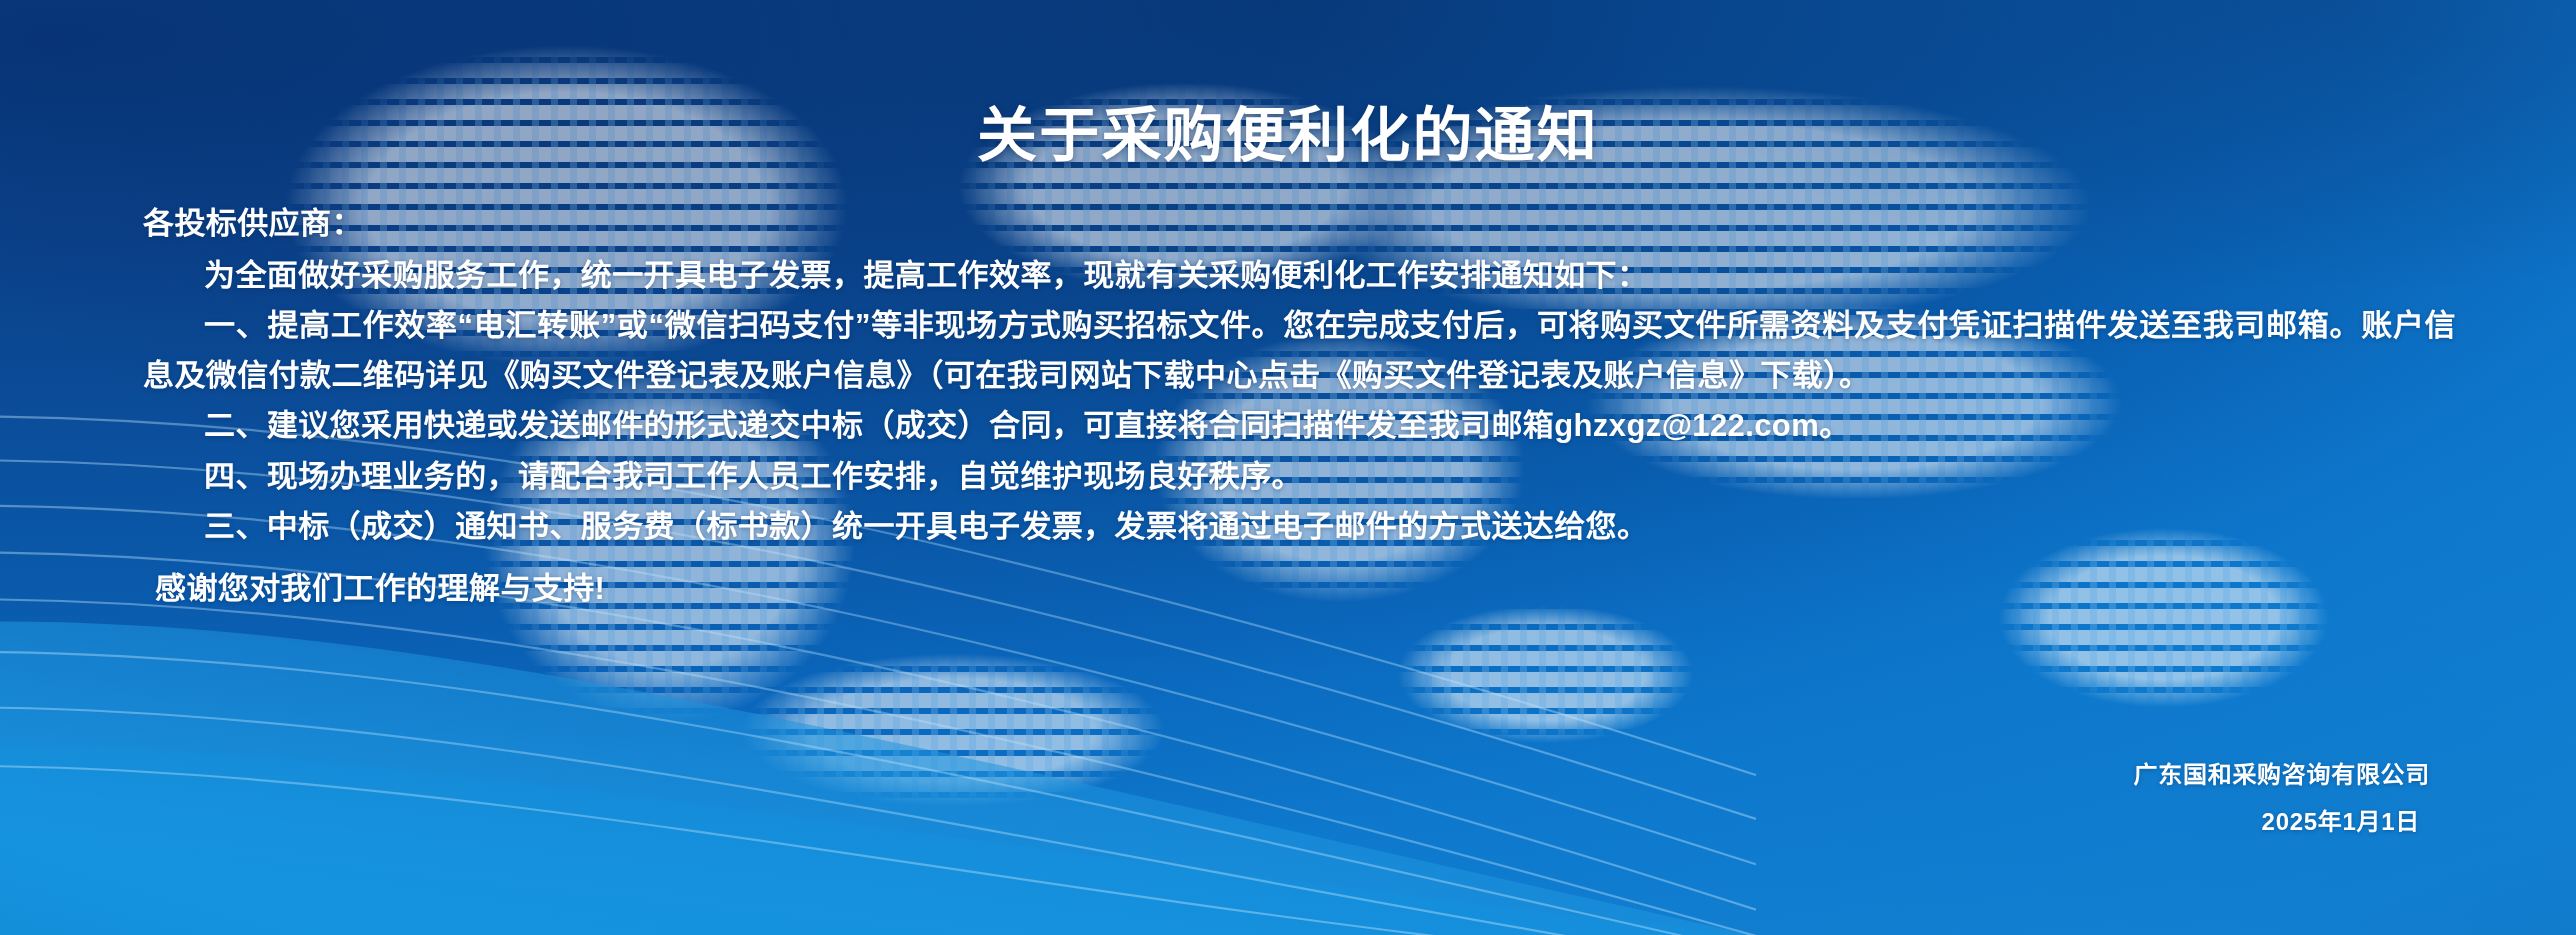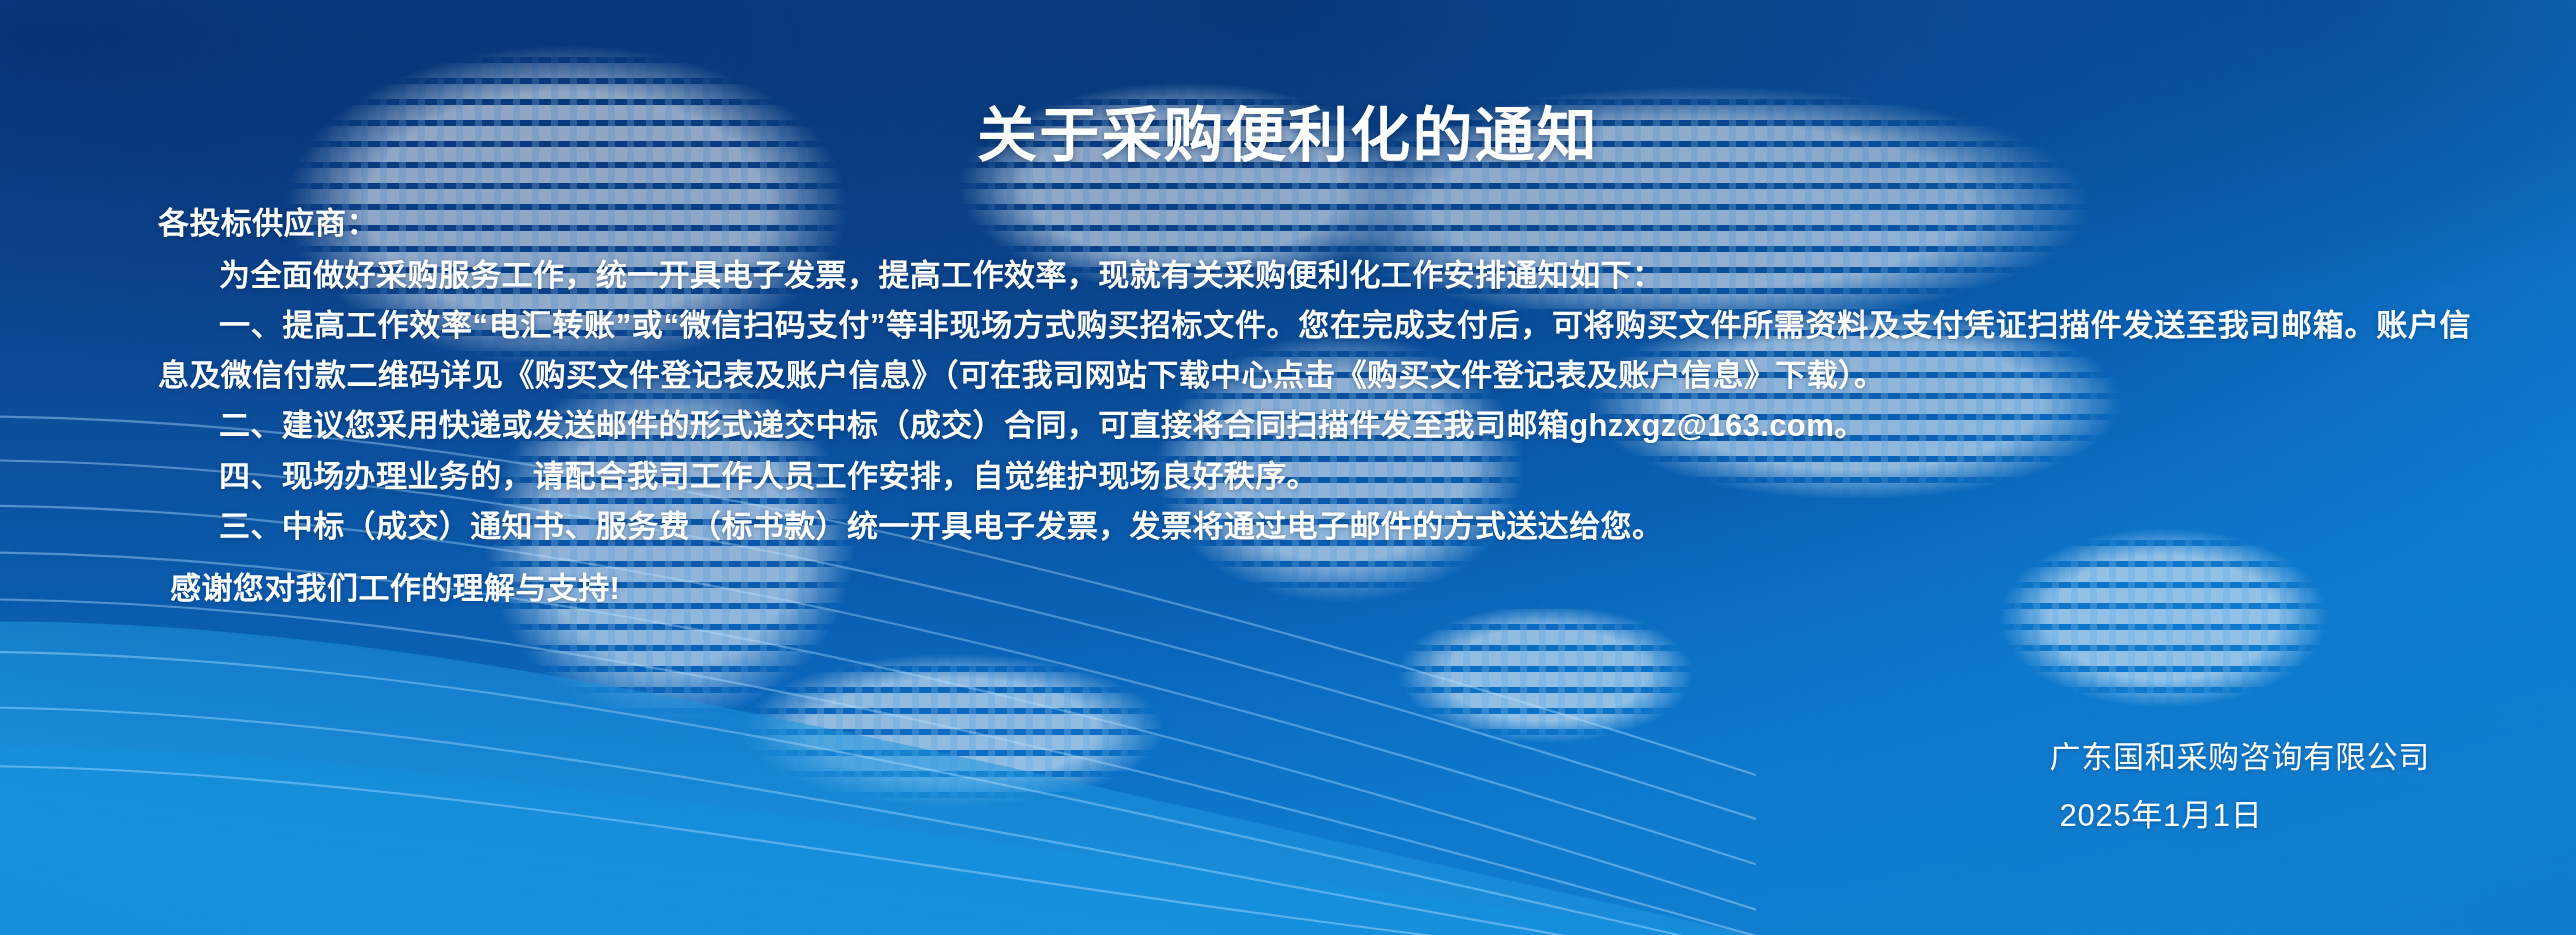--- a/index.html
+++ b/index.html
@@ -97,21 +97,21 @@
     font-size: 60px;
     font-weight: bold;
     letter-spacing: 2.2px;
     line-height: 1.05;
     text-shadow: 0 1.5px 7.3px rgba(3, 30, 70, 0.45);
   }
 
   .body-block {
     position: absolute;
     top: 199px;
-    left: 158px;
+    left: 143px;
     width: 2313px;
     font-size: 31px;
     font-weight: bold;
     line-height: 1.62;
     letter-spacing: 0.4px;
     text-shadow: 0 0.7px 4.4px rgba(3, 30, 70, 0.35);
   }
 
   .salutation { margin: 0 0 1.5px 0; }
   .para {
@@ -119,22 +119,23 @@
     text-indent: 61px;
     text-align: justify;
     text-justify: inter-ideograph;
   }
   .para-noindent { margin: 12px; text-indent: 0; }
 
   .sign-block {
     position: absolute;
     right: 146px;
     bottom: 86px;
-    font-size: 31px;
-    font-weight: normal;
+    text-align: right;
+    font-size: 24px;
+    font-weight: bold;
     line-height: 1.55;
     letter-spacing: 0.7px;
     text-shadow: 0 0.7px 4.4px rgba(3, 30, 70, 0.35);
   }
   .sign-company { margin: 0; }
   .sign-date { margin: 10px; }
 </style>
 </head>
 <body>
 
@@ -185,21 +186,21 @@
 
     <h1 class="doc-title">关于采购便利化的通知</h1>
 
     <div class="body-block">
       <p class="salutation">各投标供应商：</p>
 
       <p class="para">为全面做好采购服务工作，统一开具电子发票，提高工作效率，现就有关采购便利化工作安排通知如下：</p>
 
       <p class="para">一、提高工作效率“电汇转账”或“微信扫码支付”等非现场方式购买招标文件。您在完成支付后，可将购买文件所需资料及支付凭证扫描件发送至我司邮箱。账户信息及微信付款二维码详见《购买文件登记表及账户信息》（可在我司网站下载中心点击《购买文件登记表及账户信息》下载）。</p>
 
-      <p class="para">二、建议您采用快递或发送邮件的形式递交中标（成交）合同，可直接将合同扫描件发至我司邮箱ghzxgz@163.com。</p>
+      <p class="para">二、建议您采用快递或发送邮件的形式递交中标（成交）合同，可直接将合同扫描件发至我司邮箱ghzxgz@122.com。</p>
 
       <p class="para">四、现场办理业务的，请配合我司工作人员工作安排，自觉维护现场良好秩序。</p>
 
       <p class="para">三、中标（成交）通知书、服务费（标书款）统一开具电子发票，发票将通过电子邮件的方式送达给您。</p>
 
       <p class="para-noindent">感谢您对我们工作的理解与支持!</p>
     </div>
 
     <div class="sign-block">
       <p class="sign-company">广东国和采购咨询有限公司</p>

